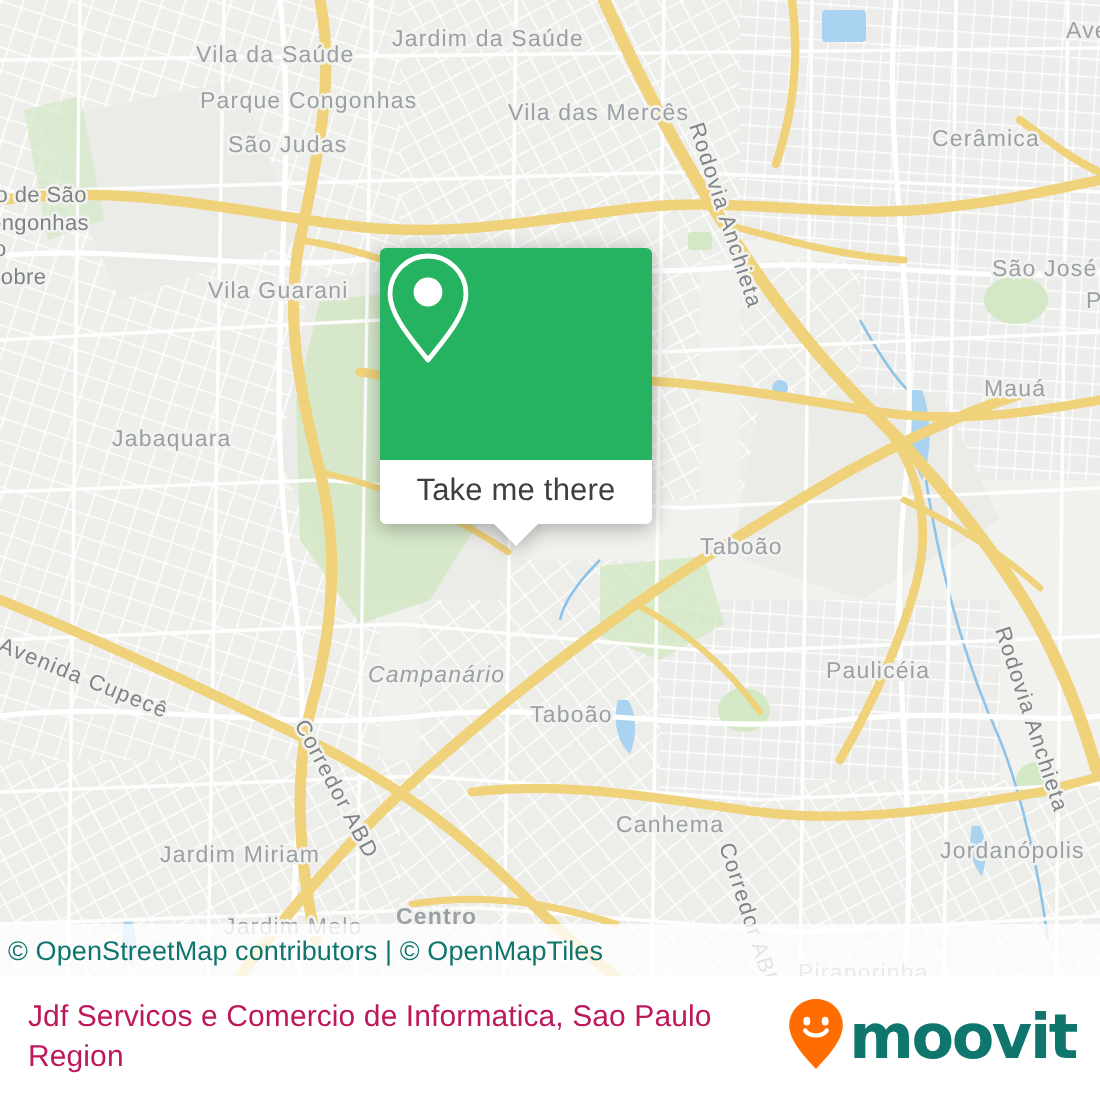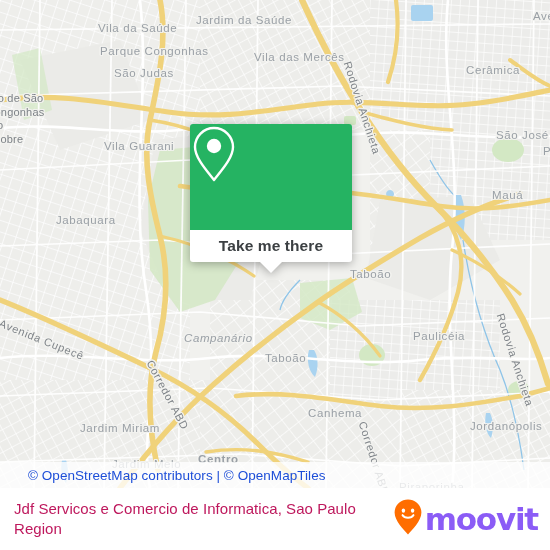--- a/index.html
+++ b/index.html
@@ -27,23 +27,22 @@
     text-shadow:
       -1.4px 0 #f2f2ef, 1.4px 0 #f2f2ef, 0 -1.4px #f2f2ef, 0 1.4px #f2f2ef,
       -1px -1px #f2f2ef, 1px -1px #f2f2ef, -1px 1px #f2f2ef, 1px 1px #f2f2ef;
     pointer-events:none;
   }
   .maplabel.poi{color:#7d8287;font-size:11px;letter-spacing:.2px;line-height:13.5px;white-space:pre;text-align:left;}
   .maplabel.road{color:#7f8489;font-size:11px;letter-spacing:.7px;font-weight:400;}
 
   
   #popup{
-    position:absolute;left:190px;top:124px;width:162px;
+    position:absolute;left:190px;top:124px;width:136px;
     filter:drop-shadow(0 2px 5px rgba(0,0,0,.30));
-    font-weight:bold;
   }
   #popup-head{
     height:106px;background:#25b362;border-radius:3px 3px 0 0;
     display:flex;align-items:center;justify-content:center;
   }
   #popup-foot{
     height:32px;background:#ffffff;border-radius:0 0 3px 3px;
     display:flex;align-items:center;justify-content:center;
     position:relative;
   }
@@ -59,21 +58,21 @@
     border-top:11px solid #ffffff;
   }
 
   
   #attribution{
     position:absolute;left:0;bottom:0;width:550px;height:26px;
     background:rgba(255,255,255,.78);
     display:flex;align-items:center;
   }
   #attribution-text{
-    padding-left:28px;color:#1d4ed8;font-size:13.5px;letter-spacing:.05px;
+    padding-left:4px;color:#0f766e;font-size:13.5px;letter-spacing:.05px;
     font-family:"Liberation Sans", sans-serif;
   }
 
   
   #footer{
     position:absolute;left:0;top:488px;width:550px;height:62px;
     background:#ffffff;display:flex;align-items:center;
   }
   #footer-title{
     flex:1 1 auto;padding-left:14px;padding-right:8px;
@@ -276,17 +275,17 @@
     <div id="footer-title">Jdf Servicos e Comercio de Informatica, Sao Paulo Region</div>
     <div id="footer-logo">
       <span>
         <svg width="30" height="38" viewBox="0 0 30 38" aria-hidden="true">
           <path d="M15 1.5 C7.5 1.5 1.6 7.3 1.6 14.6 C1.6 23 11 32 15 36.5 C19 32 28.4 23 28.4 14.6 C28.4 7.3 22.5 1.5 15 1.5 Z" fill="#ff6d00"></path>
           <ellipse cx="10.4" cy="12.6" rx="1.7" ry="2.2" fill="#ffffff"></ellipse>
           <ellipse cx="19.6" cy="12.6" rx="1.7" ry="2.2" fill="#ffffff"></ellipse>
           <path d="M9.6 17.2 C11.6 20.6 18.4 20.6 20.4 17.2" fill="none" stroke="#ffffff" stroke-width="2.1" stroke-linecap="round"></path>
         </svg>
       </span>
-      <span id="moovit-wordmark" style="color: #8b5cf6;">moovit</span>
+      <span id="moovit-wordmark" style="color: #0f766e;">moovit</span>
     </div>
   </div>
 
 </div>
 
 </body></html>

